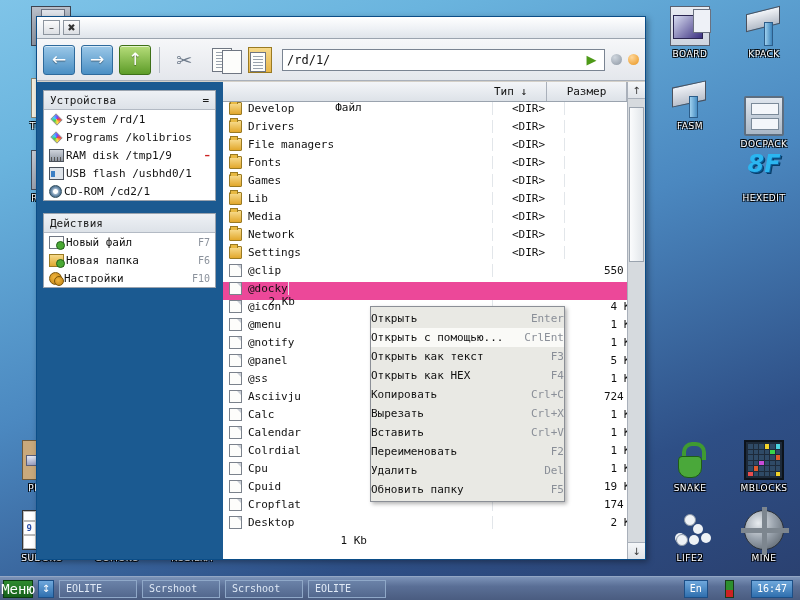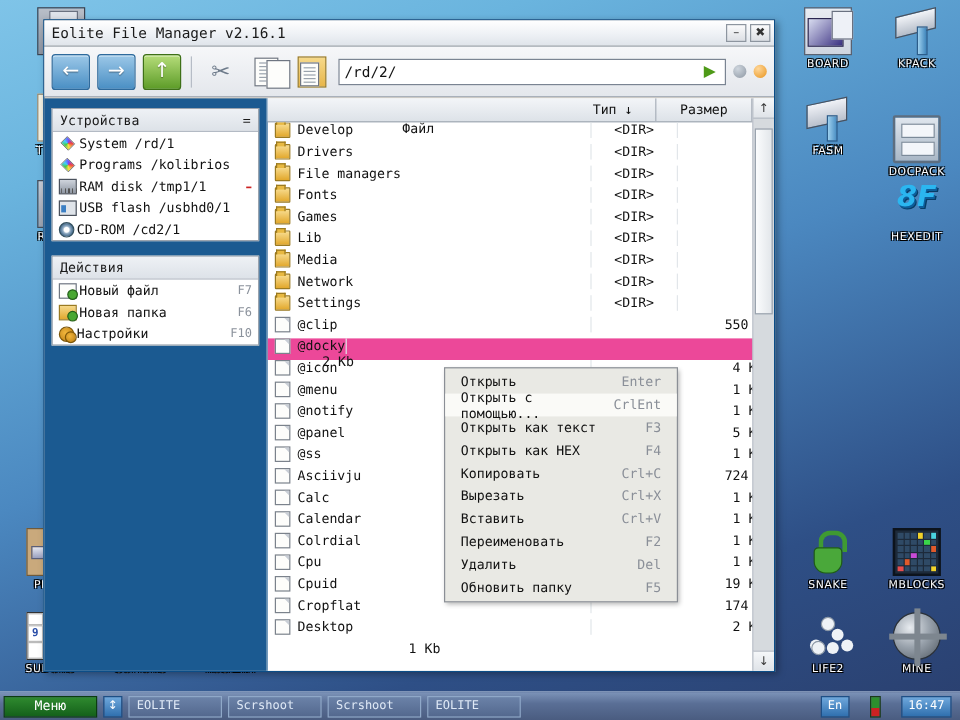--- a/index.html
+++ b/index.html
@@ -191,32 +191,32 @@
   .sarrow { height:17px; display:flex; align-items:center; justify-content:center; font-size:10px;
     background: linear-gradient(#f5f7f9,#dfe3e8); border-bottom:1px solid #a9b0ba; font-family:"DejaVu Sans",sans-serif; color:#333;}
   .sarrow.bot { border-bottom:none; border-top:1px solid #a9b0ba; }
   #strack { flex:1; position:relative; background:#d6dade; }
   #sthumb { position:absolute; left:1px; right:1px; top:8px; height:155px;
     background: linear-gradient(90deg,#fbfcfd,#e2e6ea); border:1px solid #9aa3ae; }
 
   
   #ctx { position:absolute; left:333px; top:289px; width:195px;
     background:#e9e9e4; border:1px solid #8b8f96; box-shadow:2px 2px 4px rgba(0,0,0,.3); padding:2px 0; }
-  .mi { height:19px; display:flex; align-items:center; padding:0 13px; font-size:11px;
+  .mi { height:19px; display:flex; align-items:center; padding:0 0; font-size:11px;
     font-family:"DejaVu Sans Mono",monospace; color:#111; }
   .mi.hot { background:#fafaf7; }
   .mi .lab { flex:1; }
   .mi .sk { color:#8a8f98; }
 
   
   #taskbar { position:absolute; left:0; right:0; bottom:0; height:24px;
     background: linear-gradient(#7c93b8,#5a6f96 40%,#4a5c80); border-top:1px solid #93a6c4;
     display:flex; align-items:center; padding: 0 3px; gap:5px; }
-  #menubtn { width:78px; height:18px; background: linear-gradient(#2f8a2f,#14601a); border:1px solid #0b3d10;
-    color:#fff; font-size:11px; display:flex; align-items:center; justify-content:center;
+  #menubtn { width:30px; height:18px; background: linear-gradient(#2f8a2f,#14601a); border:1px solid #0b3d10;
+    color:#fff; font-size:14px; display:flex; align-items:center; justify-content:center;
     font-family:"DejaVu Sans Mono",monospace; }
   #updown { width:16px; height:18px; background: linear-gradient(#6fa8dc,#2f6fae); border:1px solid #1d4f86;
     color:#fff; font-size:10px; display:flex; align-items:center; justify-content:center; font-family:"DejaVu Sans",sans-serif; }
   .tsk { width:78px; height:18px; border:1px solid #8fa8c8; color:#dfe9f6; font-size:10px;
     display:flex; align-items:center; padding-left:6px; font-family:"DejaVu Sans Mono",monospace;
     background: linear-gradient(#6b82a8,#53688e); }
   #tray { margin-left:auto; display:flex; align-items:center; gap:17px; padding-right:4px; }
   .tchip { height:18px; background: linear-gradient(#6fa8dc,#2f6fae); border:1px solid #1d4f86; color:#fff;
     font-size:10px; display:flex; align-items:center; justify-content:center; padding:0 5px;
     font-family:"DejaVu Sans Mono",monospace; }
@@ -341,21 +341,20 @@
       </div>
       <div class="dicon" style="left: 727px; top: 510px;">
         <div class="glyph art-mine"></div>
         <div class="lbl">MINE</div>
       </div>
     </div>
 
   <div id="win">
 
     <div id="titlebar">
-      <div class="ttl">Eolite File Manager v2.16.1</div>
       <div class="wbtn">–</div>
       <div class="wbtn">✖</div>
     </div>
 
     <div id="toolbar">
       <div class="tbtn blue">
         <span class="arrow">←</span>
       </div>
       <div class="tbtn blue">
         <span class="arrow">→</span>
@@ -371,21 +370,21 @@
         <span class="ico-doc">
             <i class="ico-doc2"></i>
           </span>
       </div>
       <div class="tbtn flat">
         <span class="ico-clip">
             <i class="pg"></i>
           </span>
       </div>
       <div id="addr">
-        <span class="val">/rd/2/</span>
+        <span class="val">/rd/1/</span>
         <span id="gobtn">▶</span>
       </div>
       <div class="orb g"></div>
       <div class="orb o"></div>
     </div>
 
     <div id="body">
 
       <div id="sidebar">
         <div class="panel">
@@ -397,21 +396,21 @@
               <div class="prow">
                 <span class="si si-diamond"></span>
                 <span class="nm">System /rd/1</span>
               </div>
               <div class="prow">
                 <span class="si si-diamond"></span>
                 <span class="nm">Programs /kolibrios</span>
               </div>
               <div class="prow">
                 <span class="si si-ram"></span>
-                <span class="nm">RAM disk /tmp1/1</span>
+                <span class="nm">RAM disk /tmp1/9</span>
                 <span class="minus">–</span>
               </div>
               <div class="prow">
                 <span class="si si-usb"></span>
                 <span class="nm">USB flash /usbhd0/1</span>
               </div>
               <div class="prow">
                 <span class="si si-cd"></span>
                 <span class="nm">CD-ROM /cd2/1</span>
               </div>

